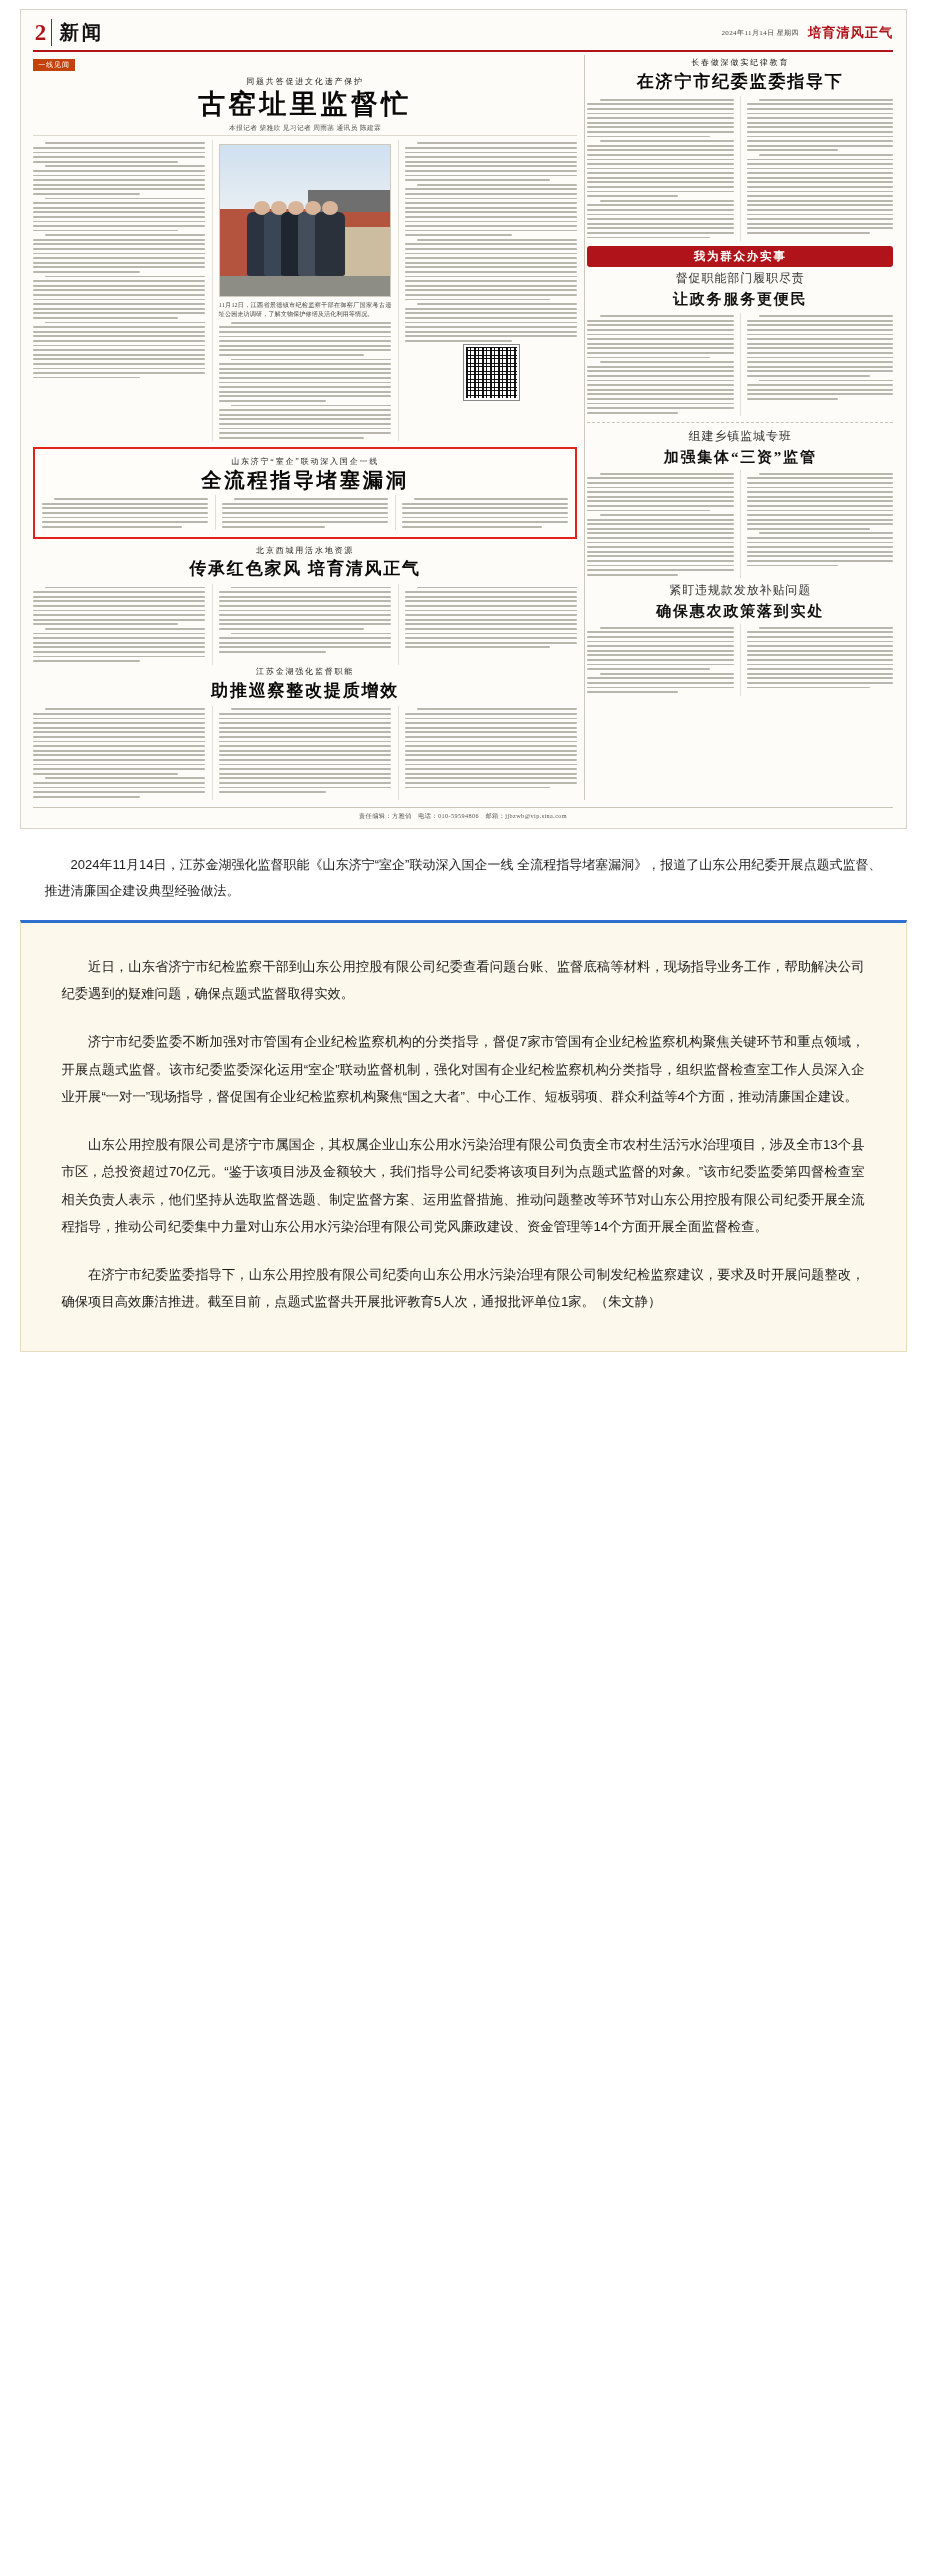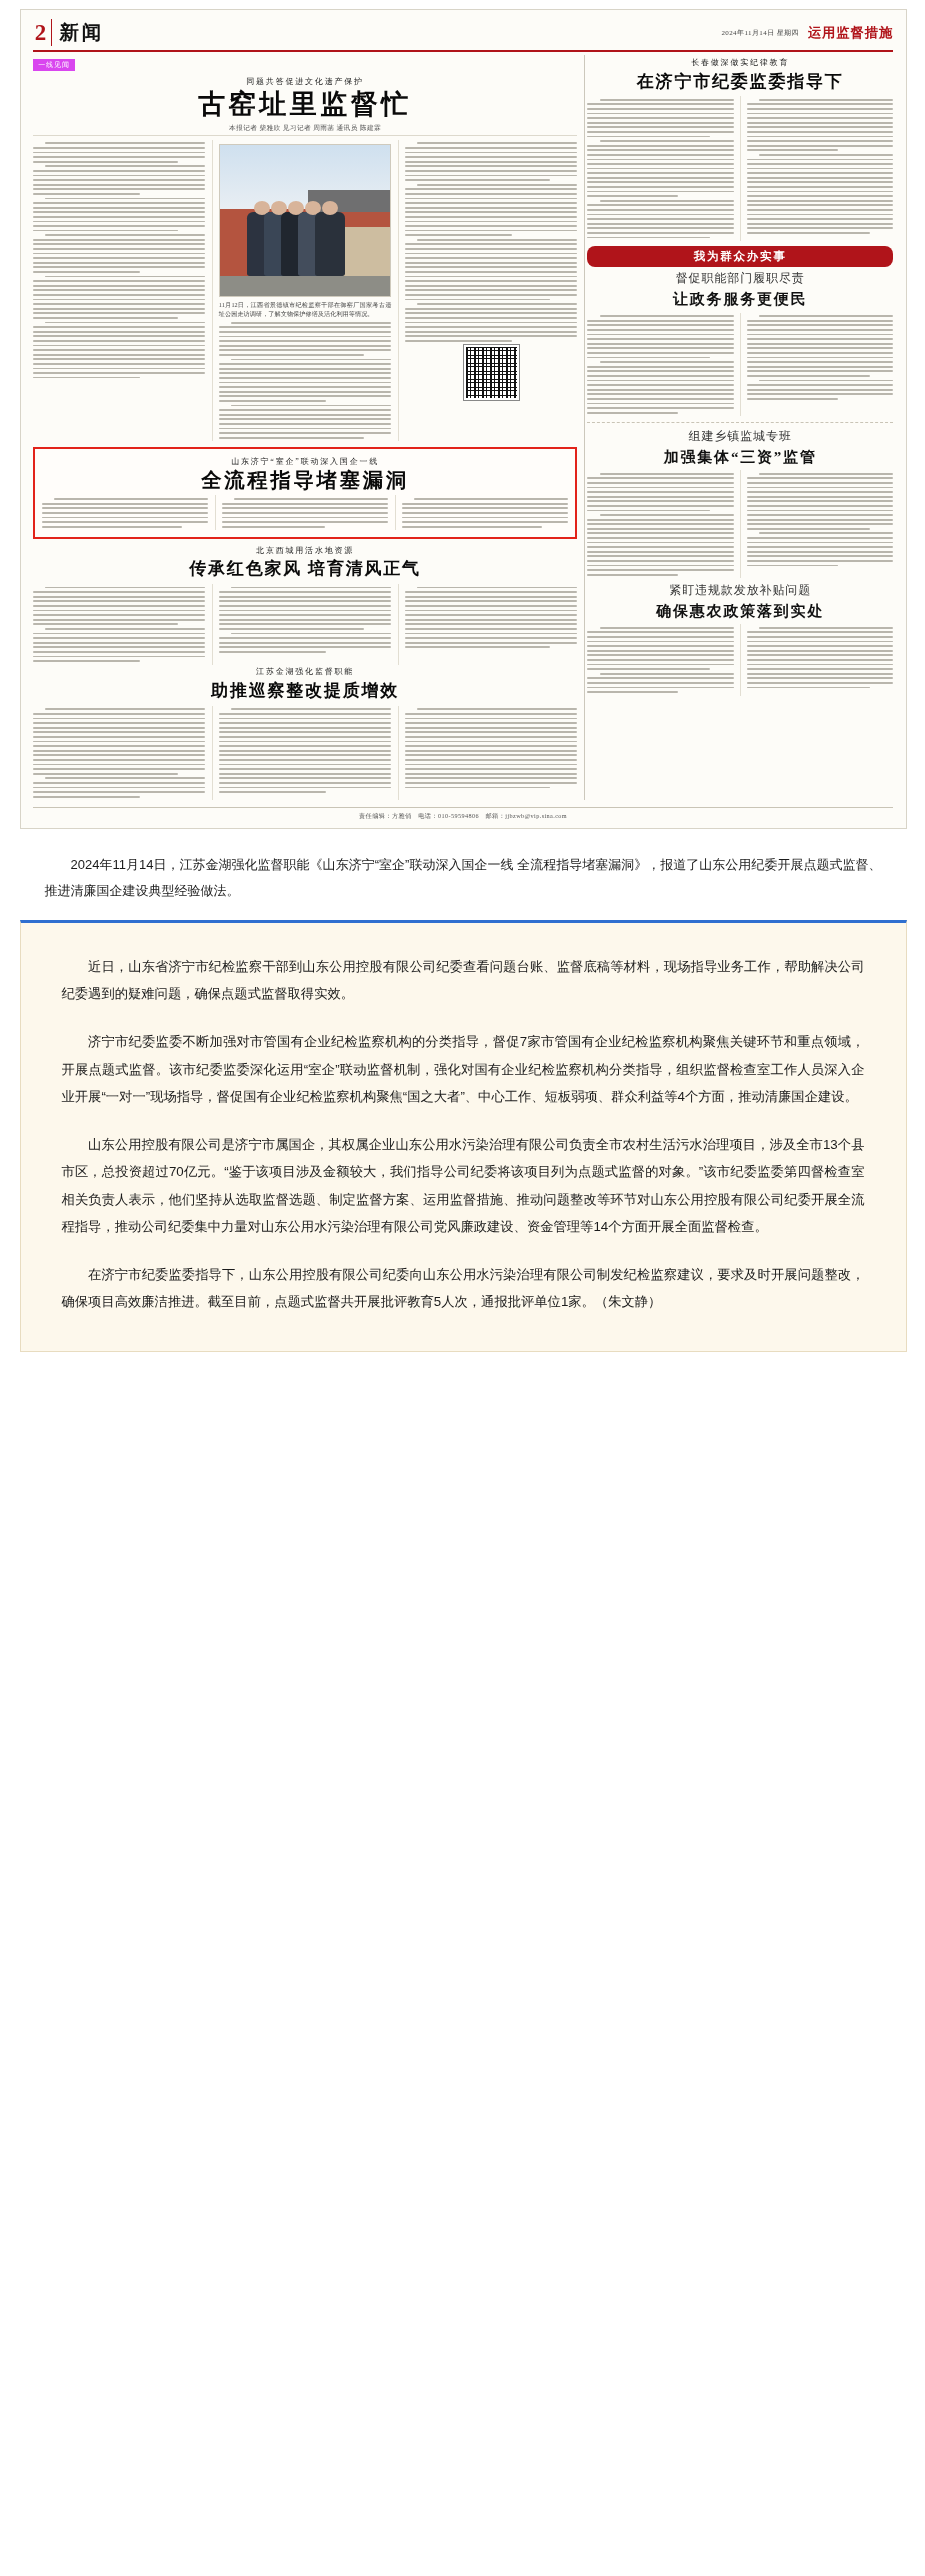--- a/index.html
+++ b/index.html
@@ -43,21 +43,21 @@
     font-size: 13.3px; font-weight: bold; color: #b0141a;
     letter-spacing: 0.9px; white-space: nowrap;
   }
 
   .cols { display: flex; gap: 7px; }
   .col { }
   .col-left { width: 550px; }
   .col-right { width: 312px; border-left: 0.9px solid #ccc8bc; padding-left: 2px; }
 
   .eyebrow {
-    display: inline-block; background: #d946ef; color: #fff;
+    display: inline-block; background: #c2410c; color: #fff;
     font-size: 7px; padding: 0.9px 5.3px; letter-spacing: 0.9px;
     margin-bottom: 3.5px;
   }
   .shoulder-title {
     text-align: center; font-size: 8px; color: #222; letter-spacing: 1.8px;
     margin: 1.8px 0 1.8px 0;
   }
   .headline-main {
     text-align: center; font-size: 27px; font-weight: bold;
     letter-spacing: 3.5px; color: #0a0a0a; line-height: 1.15;
@@ -119,21 +119,21 @@
     border: 2.2px solid #e2231a; padding: 5.3px 7px 7px 7px; margin: 5.3px 0;
     background: #fffdfa;
   }
   .boxed .shoulder-title { font-size: 8px; }
   .boxed .headline-main { font-size: 20.4px; letter-spacing: 2.7px; }
 
   
   .redbanner {
     background: #b0141a; color: #fff; text-align: center;
     font-size: 11.5px; font-weight: bold; letter-spacing: 1.8px;
-    padding: 2.7px 0; margin: 5.3px 0 3.5px 0; border-radius: 8px;
+    padding: 2.7px 0; margin: 5.3px 0 3.5px 0; border-radius: 3px;
   }
   .rb-title {
     text-align: center; font-size: 15px; font-weight: bold;
     letter-spacing: 1.8px; margin: 2.7px 0 3.5px 0; color: #111;
   }
   .rb-small {
     text-align:center; font-size: 12px; color:#333; letter-spacing:0.9px; margin: 3.5px 0 1.8px;
   }
   .divider-dots { border-top: 0.9px dashed #c9c4b6; margin: 5.3px 0; }
 
@@ -188,21 +188,21 @@
 
 <div class="page-wrap">
 
   <div class="paper">
 
     <div class="paper-masthead">
       <div class="masthead-pagenum">2</div>
       <div class="masthead-section">新闻</div>
       <div class="masthead-spacer"></div>
       <div class="masthead-date">2024年11月14日  星期四</div>
-      <div class="masthead-logo">运用监督措施</div>
+      <div class="masthead-logo">培育清风正气</div>
     </div>
 
     <div class="cols">
 
       <div class="col col-left">
 
         <div class="eyebrow">一线见闻</div>
 
         <div class="shoulder-title">同题共答促进文化遗产保护</div>
         <div class="headline-main">古窑址里监督忙</div>

